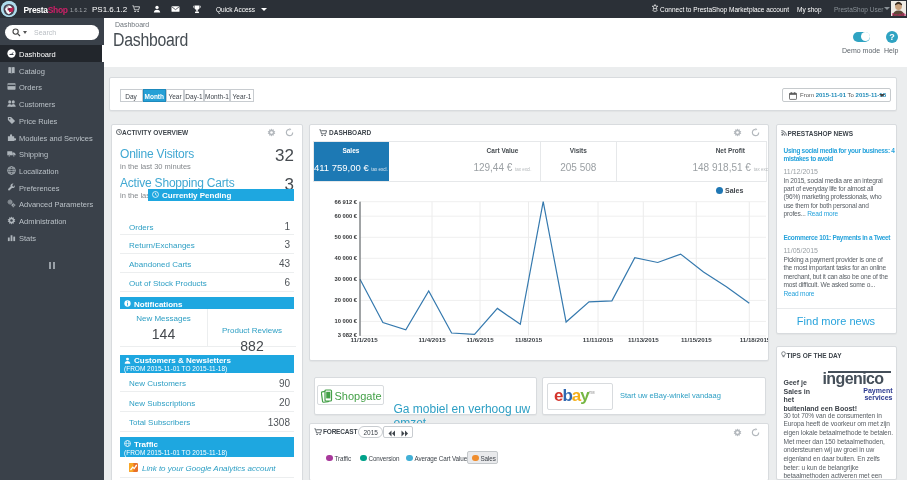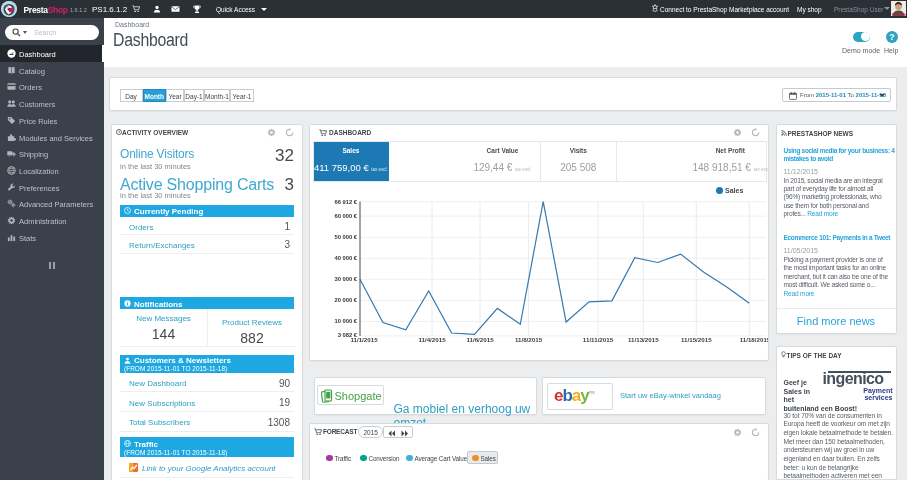--- a/index.html
+++ b/index.html
@@ -285,74 +285,82 @@
         <circle cx="5" cy="5" r="1.4" fill="#fff"></circle>
       </svg>
     <svg class="hico" style="right:8px;" width="9" height="9" viewBox="0 0 10 10">
         <path d="M8.5 5 A3.5 3.5 0 1 1 5 1.5" fill="none" stroke="#b3b8bd" stroke-width="1.3"></path>
         <path d="M5 0 L7 1.5 L5 3Z" fill="#b3b8bd"></path>
       </svg>
   </div>
   <div style="position:absolute;left:8px;top:22px;font-size:12px;color:#41a8d2;letter-spacing:-0.2px;">Online Visitors</div>
   <div style="position:absolute;right:8px;top:21px;font-size:17px;color:#464b50;">32</div>
   <div style="position:absolute;left:8px;top:37px;font-size:7.5px;color:#85898d;">in the last 30 minutes</div>
-  <div style="position:absolute;left:8px;top:51px;font-size:16px;color:#41a8d2;letter-spacing:-0.2px;">Active Shopping Carts</div>
+  <div style="position:absolute;left:8px;top:51px;font-size:12px;color:#41a8d2;letter-spacing:-0.2px;">Active Shopping Carts</div>
   <div style="position:absolute;right:8px;top:50px;font-size:17px;color:#464b50;">3</div>
   <div style="position:absolute;left:8px;top:66px;font-size:7.5px;color:#85898d;">in the last 30 minutes</div>
 
-  <div class="banner" style="top:80px; height:12px;">
+  <div class="banner" style="top:64px; height:12px;margin-left:28px;">
     <svg style="position:absolute;left:4px;top:2.5px;" width="7" height="7" viewBox="0 0 8 8">
         <circle cx="4" cy="4" r="3.4" fill="none" stroke="#fff" stroke-width="0.9"></circle>
         <path d="M4 2 V4 L5.5 5" stroke="#fff" stroke-width="0.8" fill="none"></path>
       </svg>
     <span style="position:absolute;left:14px;top:2.5px;">Currently Pending</span>
   </div>
   <div class="brow" style="top:92px; height:18.9px;">
       <span class="l">Orders</span>
       <span class="r">1</span>
     </div>
   <div class="brow" style="top:110.9px; height:18.9px;">
       <span class="l">Return/Exchanges</span>
       <span class="r">3</span>
+    </div>
+  <div class="brow" style="top:129.8px; height:18.9px;">
+      <span class="l">Abandoned Carts</span>
+      <span class="r">43</span>
+    </div>
+  <div class="brow" style="top:148.7px; height:18.9px;">
+      <span class="l">Out of Stock Products</span>
+      <span class="r">6</span>
     </div>
 
   <div class="banner" style="top:172.5px; height:12px;">
     <svg style="position:absolute;left:4px;top:2.5px;" width="7" height="7" viewBox="0 0 8 8">
         <circle cx="4" cy="4" r="3.6" fill="#fff"></circle>
         <rect x="3.5" y="3.3" width="1" height="3" fill="#1ea7e0"></rect>
         <rect x="3.5" y="1.6" width="1" height="1" fill="#1ea7e0"></rect>
       </svg>
     <span style="position:absolute;left:14px;top:2.5px;">Notifications</span>
   </div>
   <div style="position:absolute;left:8px;top:184.5px;width:176px;height:38px;border-bottom:1px solid #eceeef;">
     <div style="position:absolute;left:0;top:0;width:88px;height:38px;border-right:1px solid #eceeef;">
       <div style="position:absolute;width:100%;text-align:center;top:5px;font-size:8px;color:#2e9fc4;">New Messages</div>
       <div style="position:absolute;width:100%;text-align:center;top:17px;font-size:14px;color:#45494e;">144</div>
     </div>
-    <div style="position:absolute;left:88px;top:4px;width:88px;height:38px;">
+    <div style="position:absolute;left:88px;top:12px;width:88px;height:38px;">
       <div style="position:absolute;width:100%;text-align:center;top:5px;font-size:8px;color:#2e9fc4;">Product Reviews</div>
       <div style="position:absolute;width:100%;text-align:center;top:17px;font-size:14px;color:#45494e;">882</div>
     </div>
   </div>
 
   <div class="banner" style="top:230px; height:18px;">
     <svg style="position:absolute;left:4px;top:2.5px;" width="7" height="7" viewBox="0 0 10 10">
         <circle cx="5" cy="3" r="2.1" fill="#fff"></circle>
         <path d="M1 9.5 Q1.2 5.8 5 5.8 Q8.8 5.8 9 9.5Z" fill="#fff"></path>
       </svg>
     <span style="position:absolute;left:14px;top:1.5px;">Customers &amp; Newsletters</span>
     <span style="position:absolute;left:4px;top:10px;font-size:6.5px;font-weight:normal;">(FROM 2015-11-01 TO 2015-11-18)</span>
   </div>
   <div class="brow" style="top:248px; height:19.7px;">
-      <span class="l" style="top:6.5px;">New Dashboard</span>
+      <span class="l" style="top:6.5px;">New Customers</span>
       <span class="r" style="top:5px;">90</span>
     </div>
   <div class="brow" style="top:267.7px; height:19.7px;">
       <span class="l" style="top:6.5px;">New Subscriptions</span>
-      <span class="r" style="top:5px;">19</span>
+      <span class="r" style="top:5px;">20</span>
     </div>
   <div class="brow" style="top:287.4px; height:19.7px;">
       <span class="l" style="top:6.5px;">Total Subscribers</span>
       <span class="r" style="top:5px;">1308</span>
     </div>
 
   <div class="banner" style="top:312.7px; height:20.3px;">
     <svg style="position:absolute;left:4px;top:3px;" width="7" height="7" viewBox="0 0 10 10">
         <circle cx="5" cy="5" r="4.3" fill="none" stroke="#fff" stroke-width="1"></circle>
         <ellipse cx="5" cy="5" rx="2" ry="4.3" fill="none" stroke="#fff" stroke-width="0.7"></ellipse>

